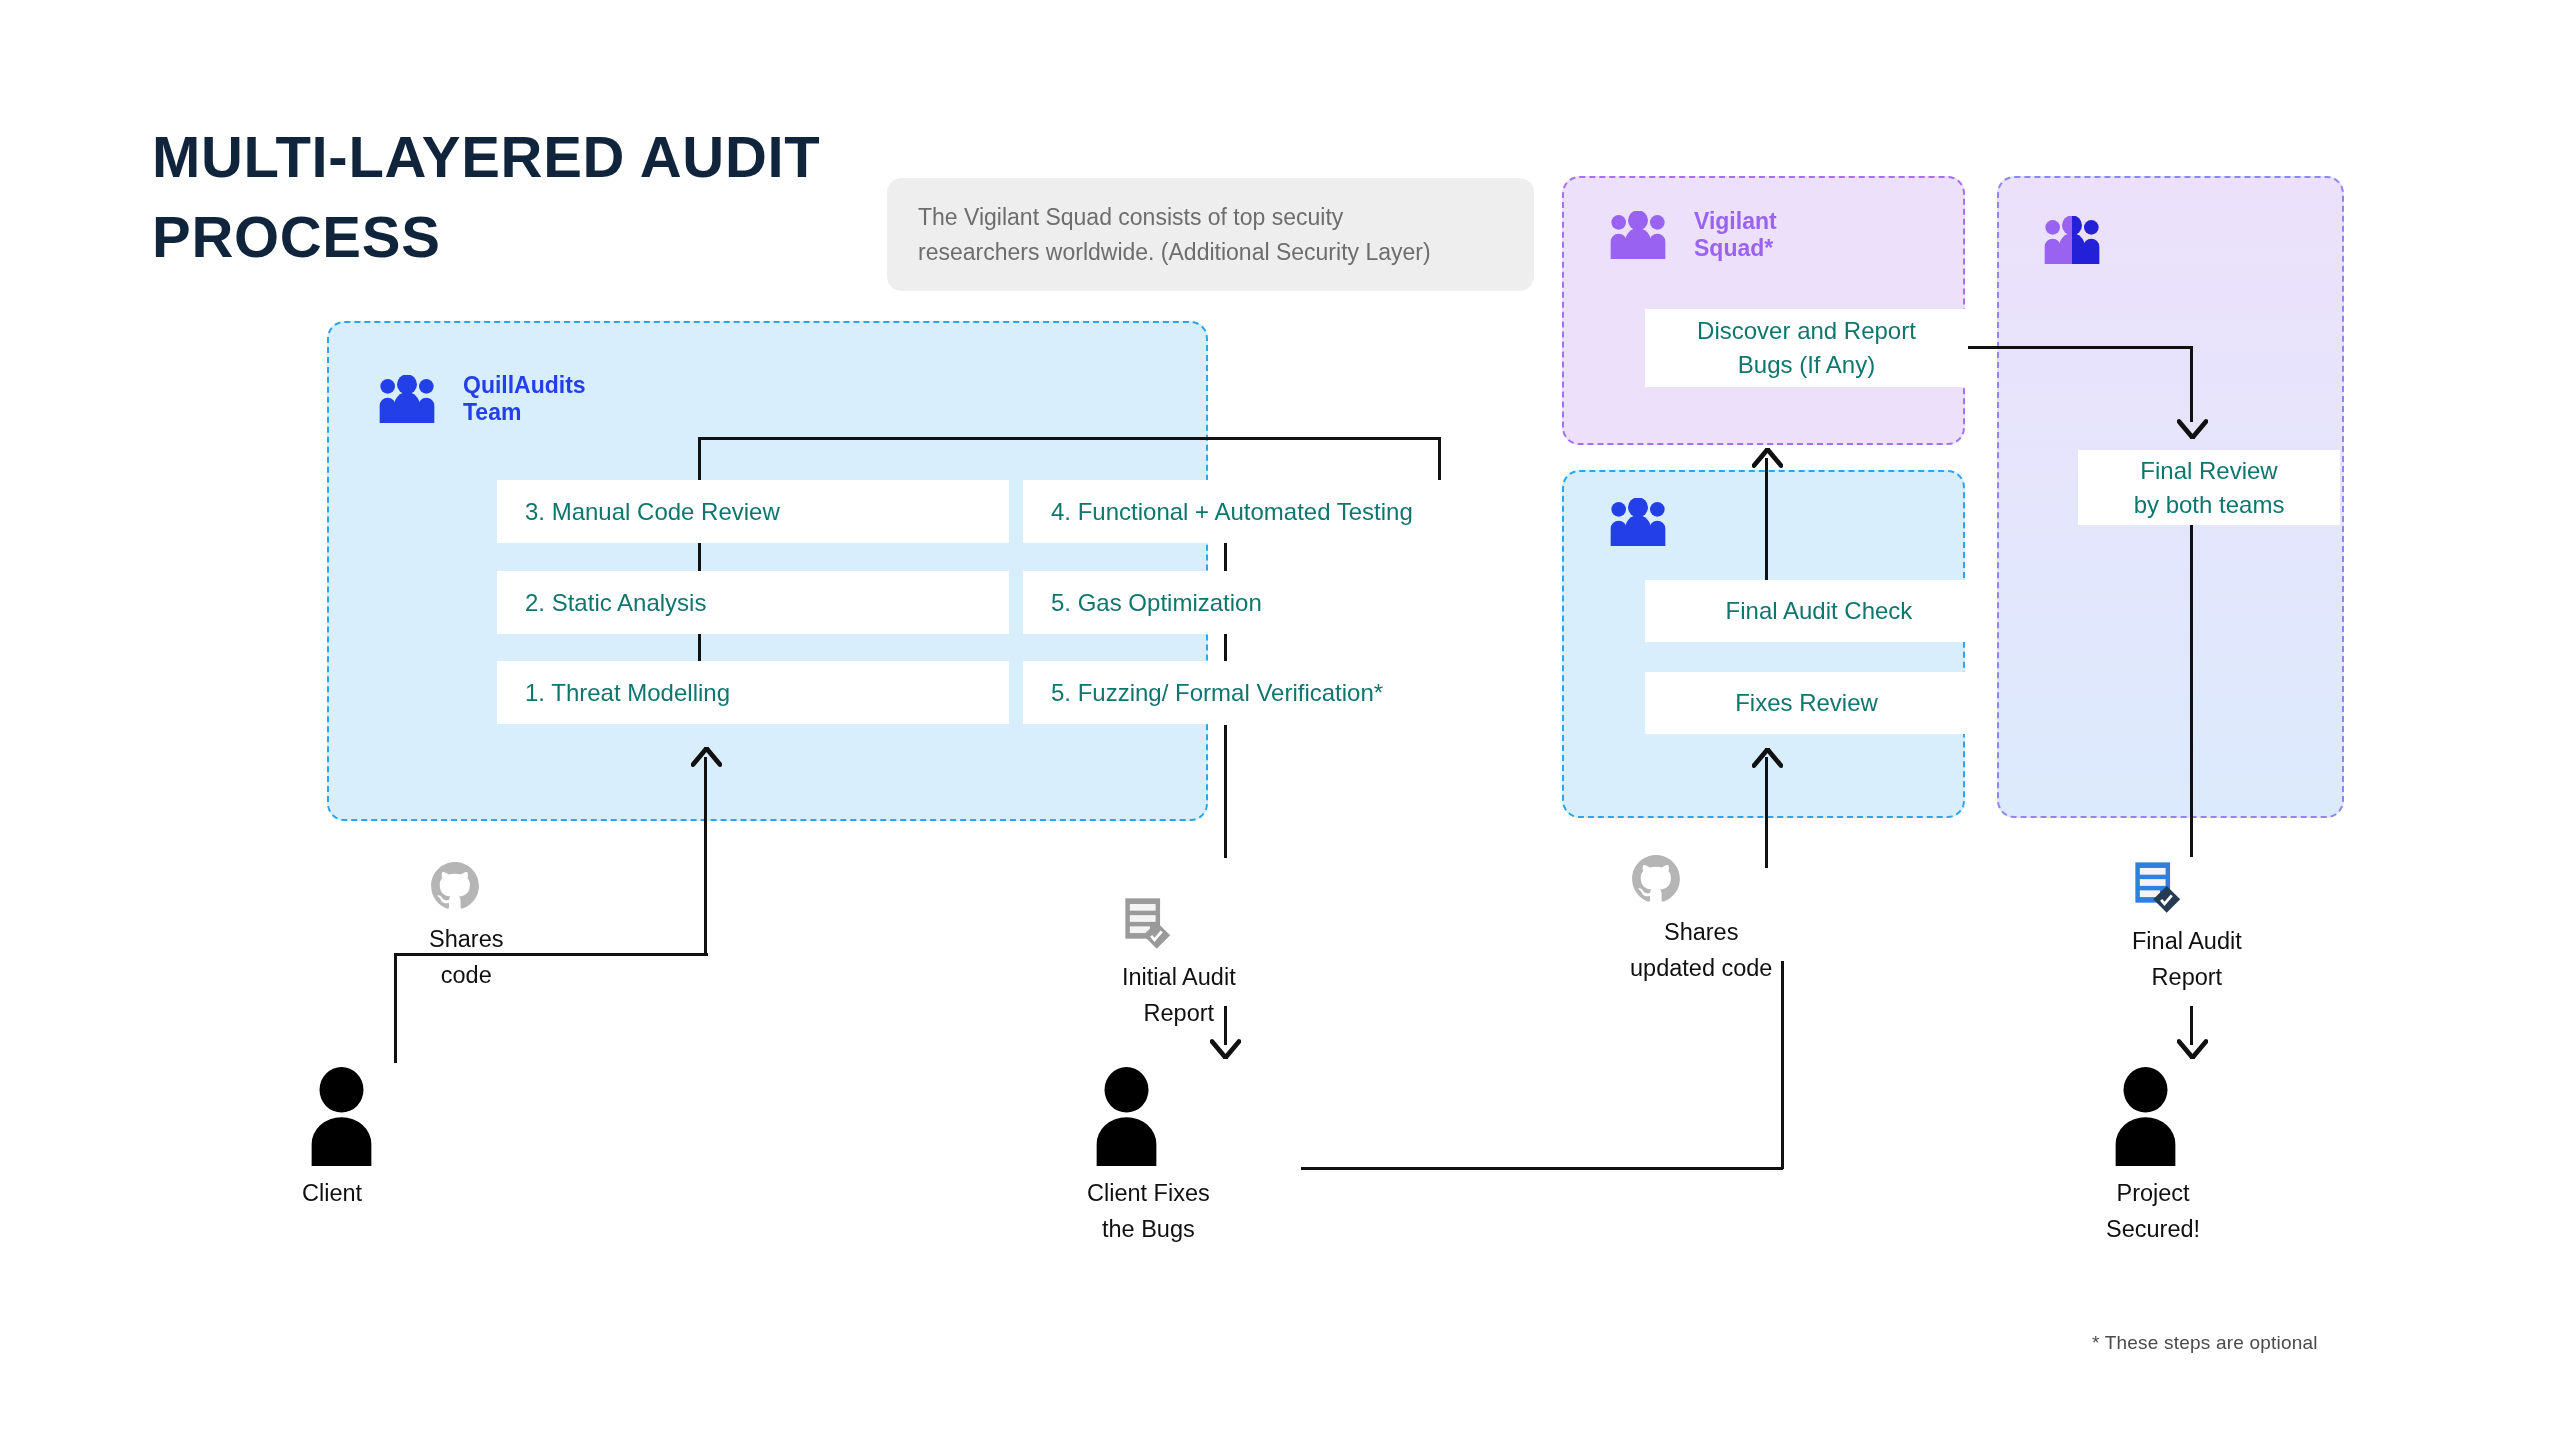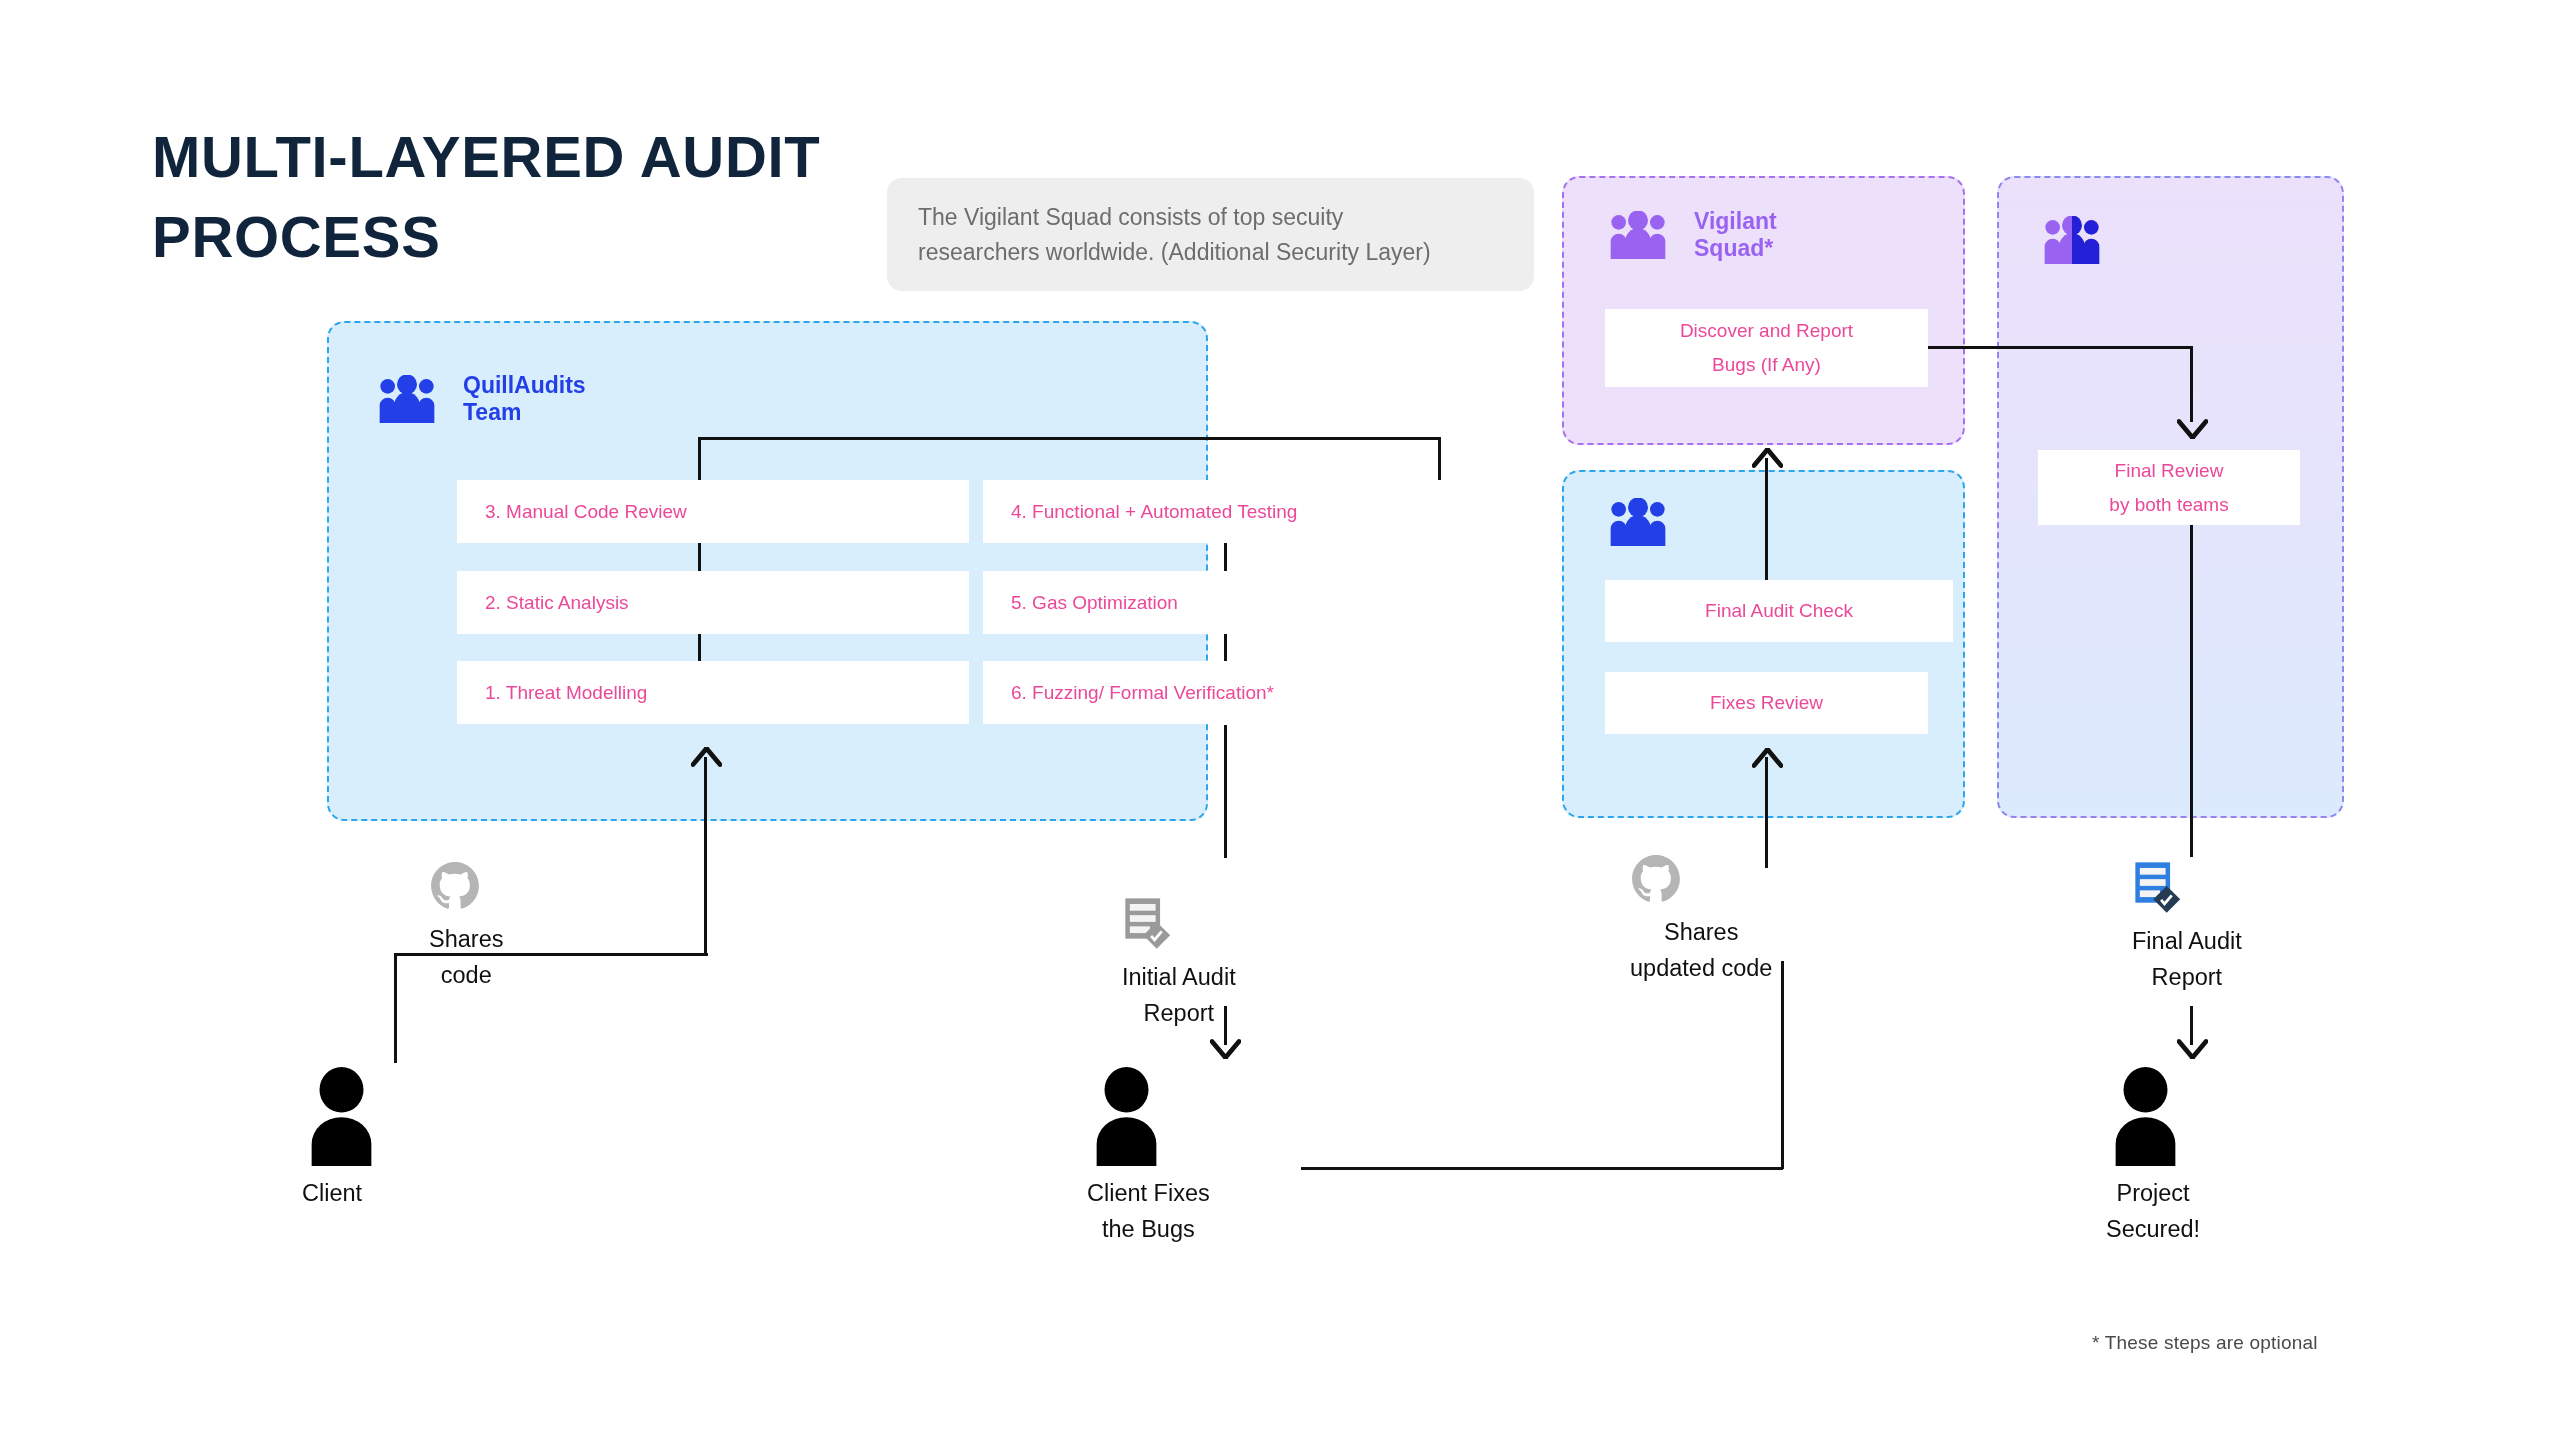--- a/index.html
+++ b/index.html
@@ -52,21 +52,21 @@
   #quill-team{left:378px;top:372px;}
   #quill-team .team-label{color:#2340e8;}
   #vigilant-team{left:1609px;top:208px;}
   #vigilant-team .team-label{color:#9a62f0;}
   #finalteam-icon{left:1609px;top:498px;}
   #gradteam-icon{left:2043px;top:216px;}
 
   
   .step{
     background:#ffffff;display:flex;align-items:center;
-    font-size:19px;color:#ec4899;
+    font-size:24px;color:#0f766e;margin-left:40px;
   }
   .step.pad{padding-left:28px;}
   .step.center{justify-content:center;text-align:center;line-height:34px;}
 
   .sc1{left:457px;width:484px;}
   .sc2{left:983px;width:484px;}
   #s3{top:480px;height:63px;}
   #s2{top:571px;height:63px;}
   #s1{top:661px;height:63px;}
   #s4{top:480px;height:63px;}
@@ -227,21 +227,21 @@
     <path d="M62 72 V45 a19 19 0 0 0 -19 -19 V72Z" fill="#2320d8"></path>
   </svg>
 </div>
 
 <div class="abs step pad sc1" id="s3">3. Manual Code Review</div>
 <div class="abs step pad sc1" id="s2">2. Static Analysis</div>
 <div class="abs step pad sc1" id="s1">1. Threat Modelling</div>
 
 <div class="abs step pad sc2" id="s4">4. Functional + Automated Testing</div>
 <div class="abs step pad sc2" id="s5">5. Gas Optimization</div>
-<div class="abs step pad sc2" id="s6">6. Fuzzing/ Formal Verification*</div>
+<div class="abs step pad sc2" id="s6">5. Fuzzing/ Formal Verification*</div>
 
 <div class="abs step center" id="box-discover" style="white-space:pre-line;">Discover and Report
 Bugs (If Any)</div>
 <div class="abs step center" id="box-finalaudit">Final Audit Check</div>
 <div class="abs step center" id="box-fixes">Fixes Review</div>
 <div class="abs step center" id="box-finalreview" style="white-space:pre-line;">Final Review
 by both teams</div>
 
 <div class="abs node" id="node-shares-code">
   <svg width="52" height="52" viewBox="0 0 100 100">

